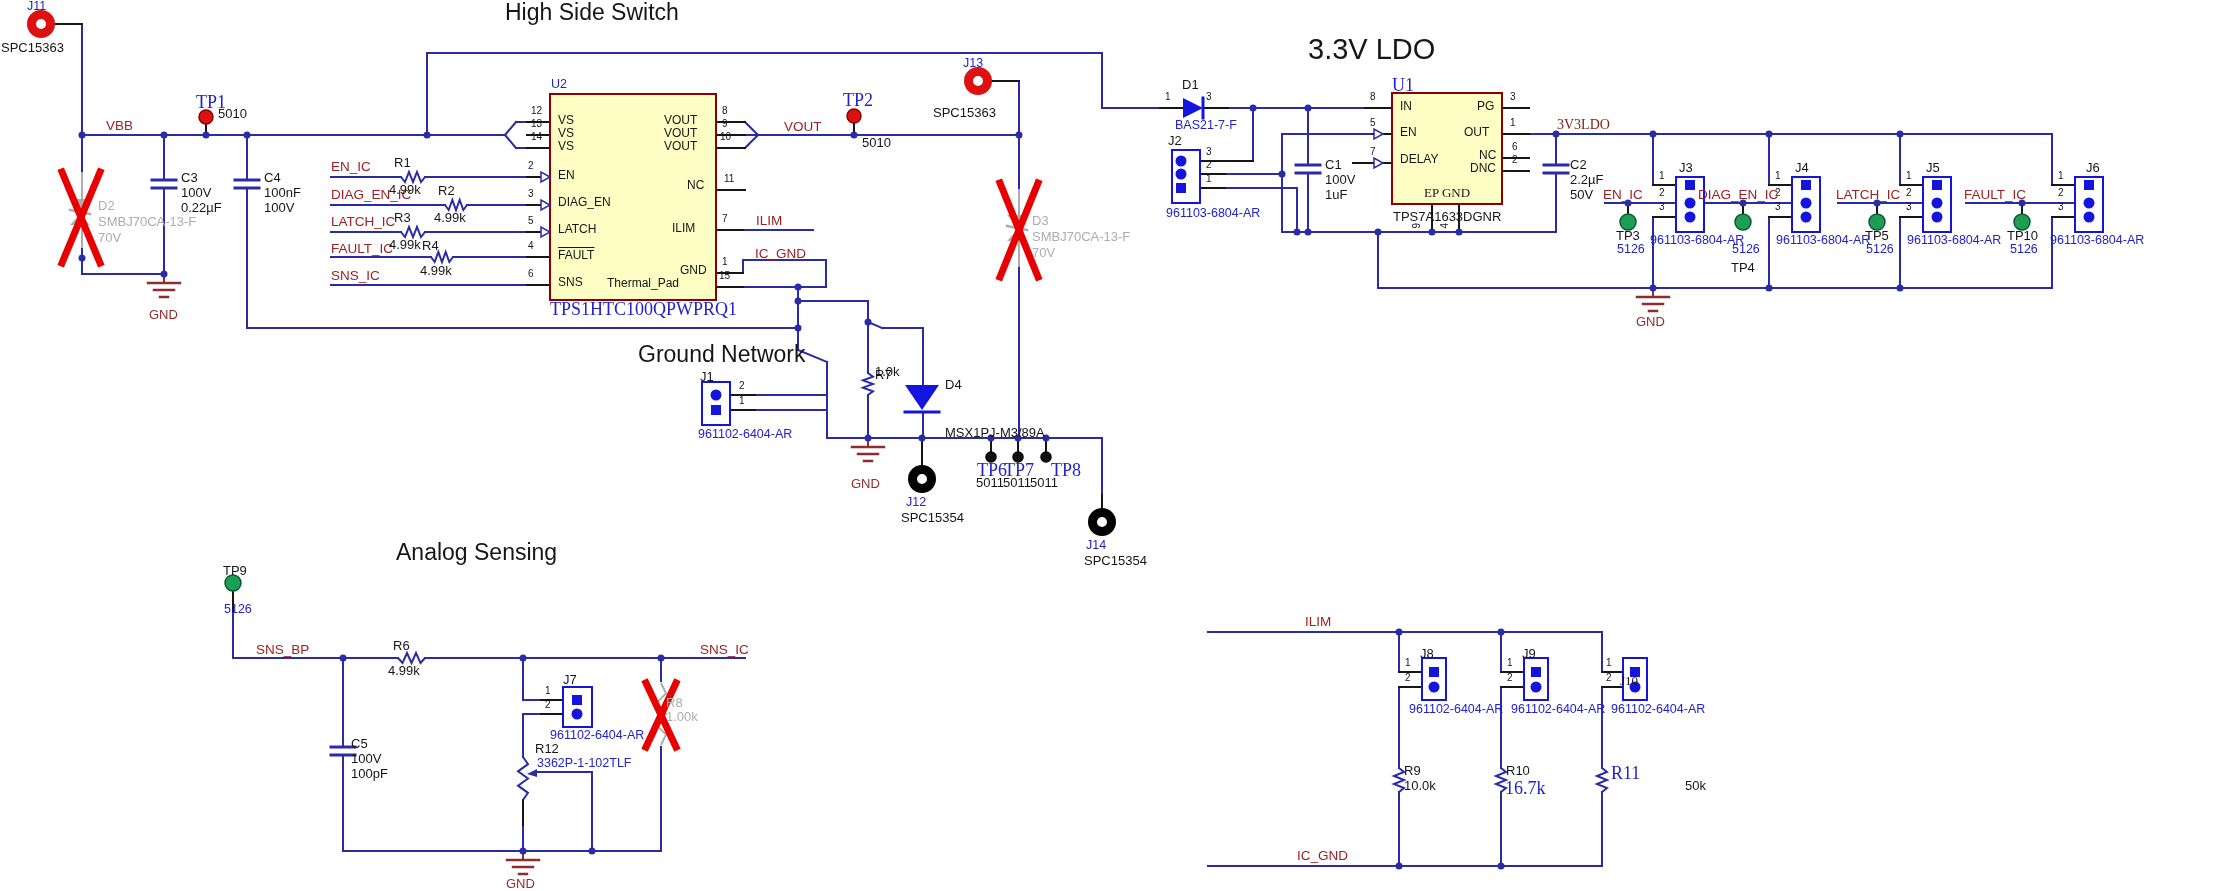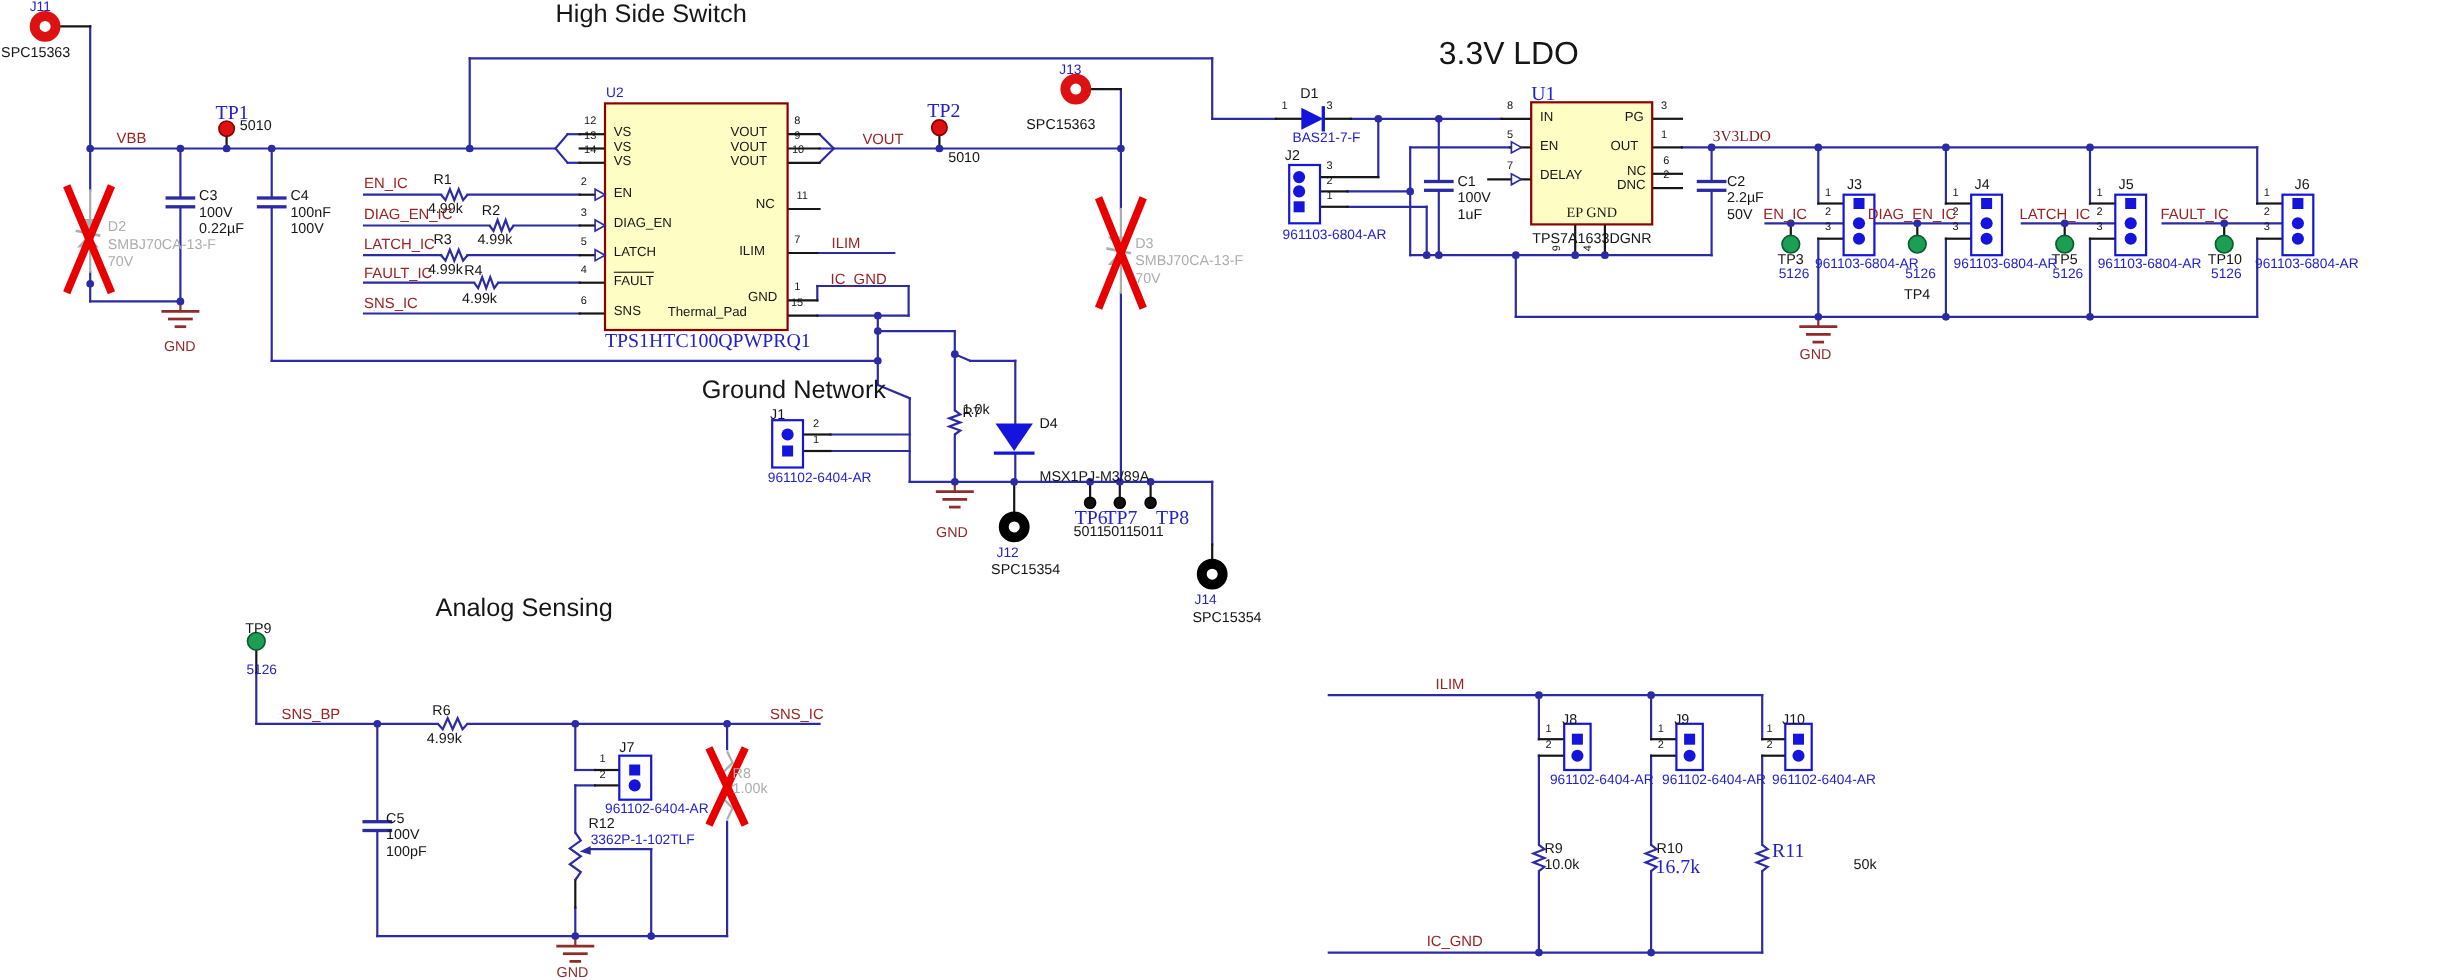--- a/index.html
+++ b/index.html
@@ -421,21 +421,21 @@
       <div class="lbl blk" style="left: 945px; top: 394px; margin-top: 32px;">MSX1PJ-M3/89A</div>
       <div class="lbl blk" style="left: 700px; top: 370px;">J1</div>
       <div class="lbl blk" style="left: 1168px; top: 134px;">J2</div>
       <div class="lbl blk" style="left: 1679px; top: 161px;">J3</div>
       <div class="lbl blk" style="left: 1795px; top: 161px;">J4</div>
       <div class="lbl blk" style="left: 1926px; top: 161px;">J5</div>
       <div class="lbl blk" style="left: 2086px; top: 161px;">J6</div>
       <div class="lbl blk" style="left: 563px; top: 673px;">J7</div>
       <div class="lbl blk" style="left: 1420px; top: 647px;">J8</div>
       <div class="lbl blk" style="left: 1522px; top: 647px;">J9</div>
-      <div class="lbl blk" style="left: 1620px; top: 647px;">J10</div>
+      <div class="lbl blk" style="left: 1620px; top: 674px; font-family: Liberation Serif, serif;">J10</div>
       <div class="lbl blk" style="left: 1616px; top: 229px;">TP3</div>
       <div class="lbl blk" style="left: 1731px; top: 229px; margin-top: 32px;">TP4</div>
       <div class="lbl blk" style="left: 1865px; top: 229px;">TP5</div>
       <div class="lbl blk" style="left: 2007px; top: 229px;">TP10</div>
       <div class="lbl blk" style="left: 223px; top: 564px;">TP9</div>
       <div class="lbl blk" style="left: 1px; top: 41px;">SPC15363</div>
       <div class="lbl blk" style="left: 933px; top: 106px;">SPC15363</div>
       <div class="lbl blk" style="left: 901px; top: 511px;">SPC15354</div>
       <div class="lbl blk" style="left: 1084px; top: 554px;">SPC15354</div>
       <div class="lbl blk" style="left: 218px; top: 107px;">5010</div>

